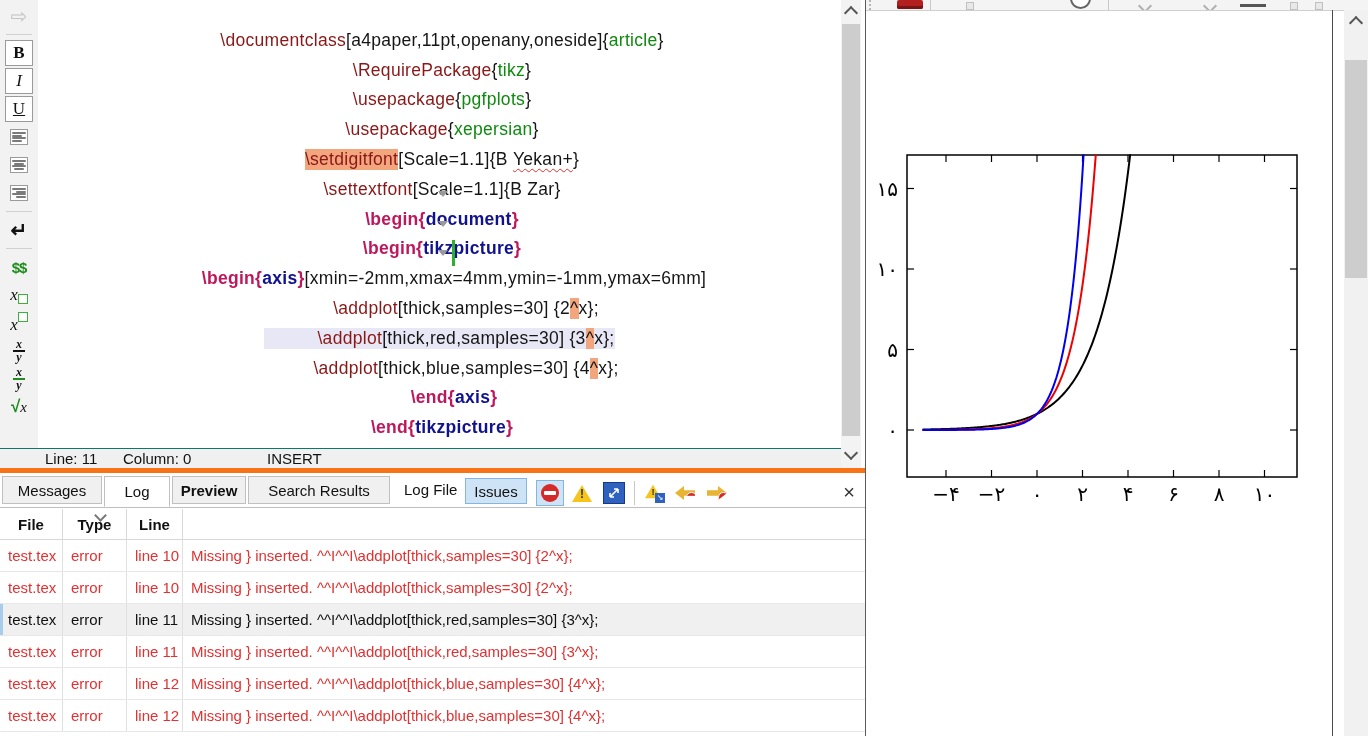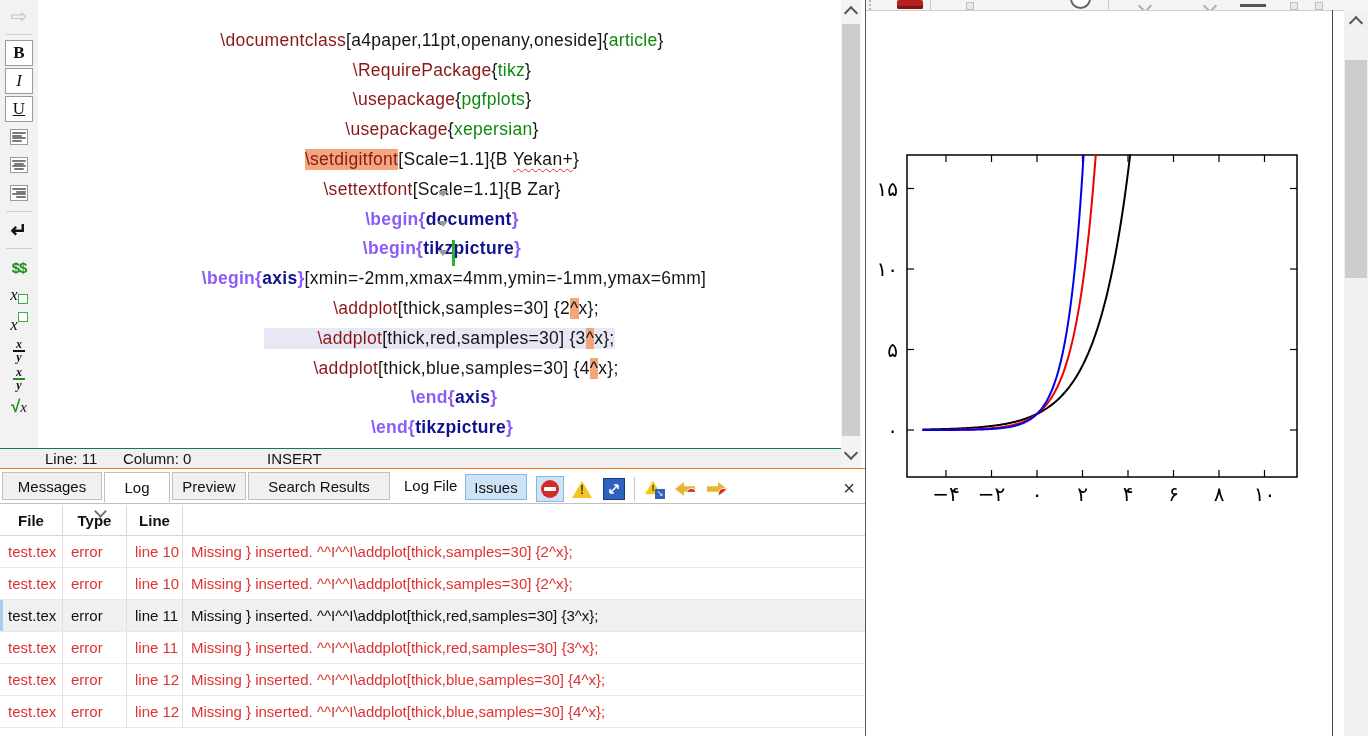--- a/index.html
+++ b/index.html
@@ -38,21 +38,21 @@
   .code-line{display:flex;align-items:center;height:29.8px;font-size:17.5px;letter-spacing:0.3px;white-space:pre;flex-direction:column;}
   .gutter{position:relative;width:32px;height:100%;flex:none;}
   .fold-chevron{position:absolute;left:14px;top:12px;width:0;height:0;
                 border-left:5px solid transparent;border-right:5px solid transparent;border-top:6px solid #9a9a9a;}
   .changebar{position:absolute;left:28px;top:2px;bottom:2px;width:3px;background:#2fae2f;}
   .line-text{flex:1;height:100%;display:flex;align-items:center;}
   .code-line.current .line-text{background:#e7e7f5;}
   .seg-cmd{color:#8a1717;}
   .seg-cmdhl{color:#8a1717;background:#f3a57e;}
   .seg-arg{color:#0f8a0f;}
-  .seg-beg{color:#8b5cf6;font-weight:bold;}
+  .seg-beg{color:#be185d;font-weight:bold;}
   .seg-env{color:#10128f;font-weight:bold;}
   .seg-txt{color:#151515;}
   .seg-hl{color:#151515;background:#f3a57e;}
   .seg-spell{color:#151515;text-decoration:underline;text-decoration-style:wavy;
              text-decoration-color:#e03232;text-decoration-thickness:1px;text-underline-offset:3px;}
 
   
   .vscroll{position:absolute;background:#f3f3f3;}
   .editor-scroll{left:841px;top:0;width:20px;height:468px;}
   .pdf-scroll{left:478px;top:10px;width:24px;height:726px;background:#f1f1f1;}
@@ -60,21 +60,21 @@
   .chev.up{transform:translateX(-50%) rotate(45deg);}
   .chev.down{transform:translateX(-50%) rotate(225deg);}
   .thumb{position:absolute;left:1px;right:1px;background:#cdcdcd;}
 
   
   .statusbar{position:absolute;left:0;top:448px;width:841px;height:20px;background:#f0f0f0;
              border-top:1px solid #0f766e;font-size:15px;color:#111;}
   .statusbar span{position:absolute;top:1px;}
 
   
-  .log-panel{position:absolute;left:0;top:468px;width:866px;height:268px;background:#fff;border-top:1px solid #f97316;box-sizing:border-box;}
+  .log-panel{position:absolute;left:0;top:468px;width:866px;height:268px;background:#fff;border-top:5px solid #f97316;box-sizing:border-box;}
   .tabbar{position:absolute;left:0;top:2px;width:100%;height:33px;}
   .tab{position:absolute;top:1px;height:28px;box-sizing:border-box;background:#f0f0f0;border:1px solid #c0c0c0;
        font-size:15px;color:#111;display:flex;align-items:center;justify-content:center;}
   .tab.active{background:#fff;border-bottom:1px solid #fff;height:31px;z-index:2;}
   .tabline{position:absolute;left:0;top:32px;width:100%;height:1px;background:#c0c0c0;}
   .logfile-label{position:absolute;left:404px;top:6px;font-size:15px;color:#111;}
   .issues-btn{position:absolute;left:465px;top:3px;width:62px;height:26px;background:#cfe3f7;border:1px solid #84b6e0;
               box-sizing:border-box;font-size:15px;color:#111;display:flex;align-items:center;justify-content:center;}
   .icon-btn{position:absolute;top:5px;width:28px;height:26px;display:flex;align-items:center;justify-content:center;box-sizing:border-box;}
   .icon-btn.toggled{background:#cfe3f7;border:1px solid #84b6e0;}
@@ -233,21 +233,21 @@
     <span style="left:45px;">Line: 11</span>
     <span style="left:123px;">Column: 0</span>
     <span style="left:267px;">INSERT</span>
   </div>
 
   <div class="log-panel">
     <div class="tabbar">
       <div class="tabline"></div>
       <div class="tab" style="left:2px;width:100px;">Messages</div>
       <div class="tab active" style="left:104px;width:66px;">Log</div>
-      <div class="tab" style="left:172px;width:74px;">Preview</div>
+      <div class="tab" style="left:172px;width:74px;font-weight:bold;">Preview</div>
       <div class="tab" style="left:248px;width:142px;">Search Results</div>
       <span class="logfile-label">Log File</span>
       <div class="issues-btn">Issues</div>
       <div class="icon-btn toggled" style="left:536px;">
           <span class="noentry"></span>
         </div>
       <div class="icon-btn" style="left:568px;">
           <span class="warn-tri"></span>
         </div>
       <div class="icon-btn" style="left:600px;">

